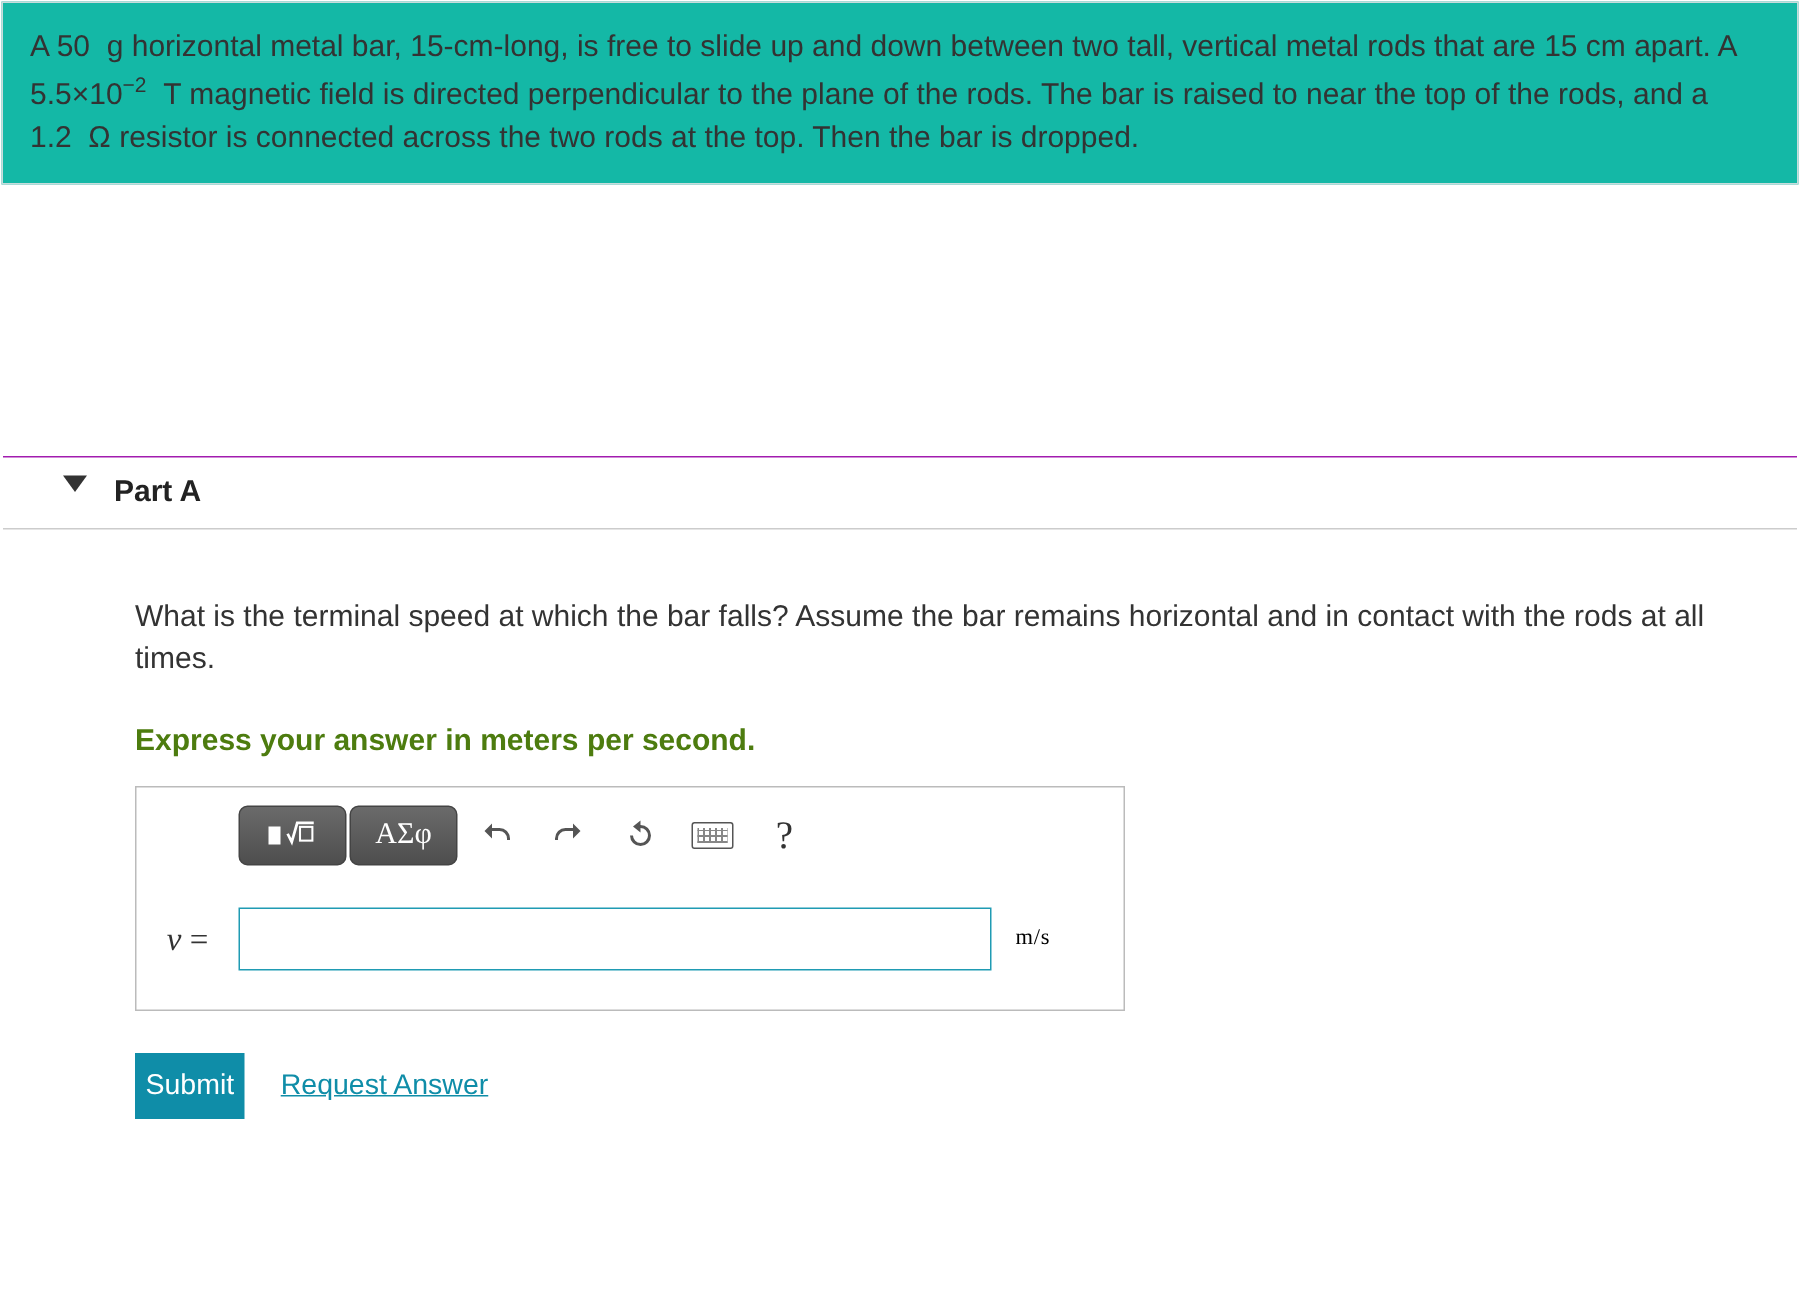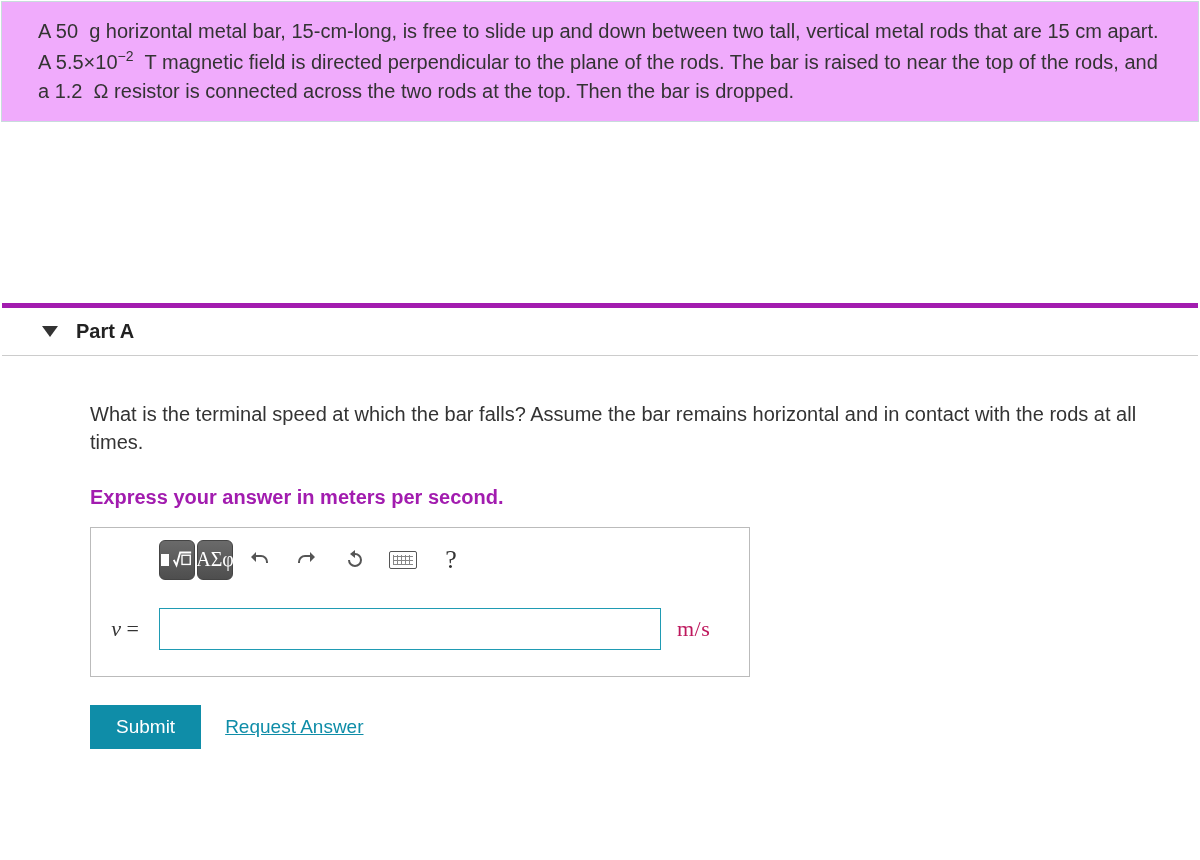--- a/index.html
+++ b/index.html
@@ -4,71 +4,71 @@
   <style>
     * { box-sizing: border-box; margin: 0; padding: 0; }
     body {
       font-family: Arial, Helvetica, sans-serif;
       background: #fff;
       width: 1200px;
       height: 860px;
       overflow: hidden;
     }
     .problem-statement {
-      background: #f0abfc;
+      background: #14b8a6;
       border: 1px solid #c8dcdc;
-      padding: 15px 36px;
+      padding: 15px 18px;
       font-size: 20px;
       line-height: 1.45;
       color: #333;
       margin: 1px;
     }
     sup { font-size: 0.7em; vertical-align: super; }
     .spacer { height: 180px; }
     .part-header {
-      border-top: 5px solid #a21caf;
+      border-top: 1px solid #a21caf;
       border-bottom: 1px solid #ccc;
       padding: 12px 0 12px 40px;
       display: flex;
-      align-items: center;
+      align-items: flex-start;
       gap: 18px;
       margin-left: 2px;
       margin-right: 2px;
     }
     .part-header .triangle {
       width: 0; height: 0;
       border-left: 8px solid transparent;
       border-right: 8px solid transparent;
       border-top: 11px solid #333;
     }
     .part-header .label { font-weight: bold; font-size: 20px; color: #222; }
     .part-body { padding: 44px 20px 0 90px; }
     .question-text { font-size: 20px; line-height: 1.4; color: #333; margin-bottom: 30px; }
-    .instruction { font-size: 20px; font-weight: bold; color: #a21caf; margin-bottom: 18px; }
+    .instruction { font-size: 20px; font-weight: bold; color: #4d7c0f; margin-bottom: 18px; }
     .answer-box {
       border: 1px solid #bbb;
       display: inline-block;
       padding: 0 0 10px 0;
       min-width: 660px;
     }
     .toolbar {
       display: flex;
       align-items: center;
       gap: 4px;
       padding: 12px 0 12px 68px;
     }
     .toolbar-groupbtn {
       display: flex;
       gap: 2px;
     }
     .tb-btn {
       background: linear-gradient(#6a6a6a, #4e4e4e);
       color: #fff;
       border-radius: 6px;
-      width: 36px;
+      width: 72px;
       height: 40px;
       display: flex;
       align-items: center;
       justify-content: center;
       font-size: 20px;
       cursor: pointer;
       border: 1px solid #444;
       font-family: 'Times New Roman', serif;
     }
     .tb-btn.rect-root {
@@ -122,36 +122,36 @@
       border: 1.5px solid #1f9bb3;
       height: 42px;
       width: 502px;
       font-size: 20px;
       padding: 0 8px;
       outline: none;
       background: #fff;
     }
     .unit {
       font-family: 'Times New Roman', serif;
-      font-size: 22px;
-      color: #be185d;
+      font-size: 15px;
+      color: #000000;
       padding-left: 16px;
       letter-spacing: 0.5px;
     }
     .actions {
       display: flex;
       align-items: center;
       gap: 24px;
       margin-top: 28px;
     }
     .submit-btn {
       background: #0f8da8;
       color: #fff;
       border: none;
-      padding: 11px 26px;
+      padding: 11px 7px;
       font-size: 19px;
       cursor: pointer;
     }
     .request-link {
       color: #0f8da8;
       font-weight: normal;
       text-decoration: underline;
       font-size: 19px;
       cursor: pointer;
     }

